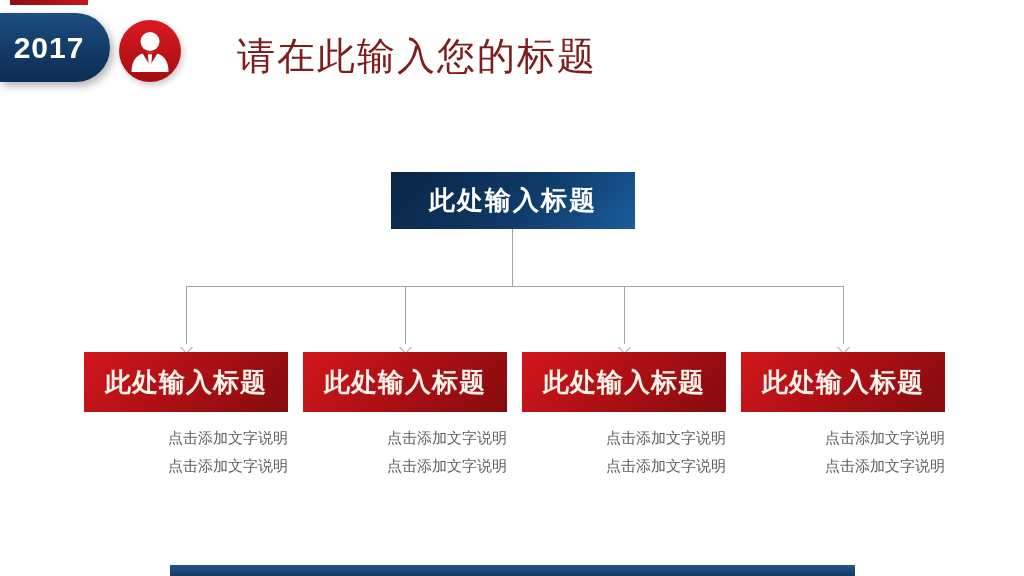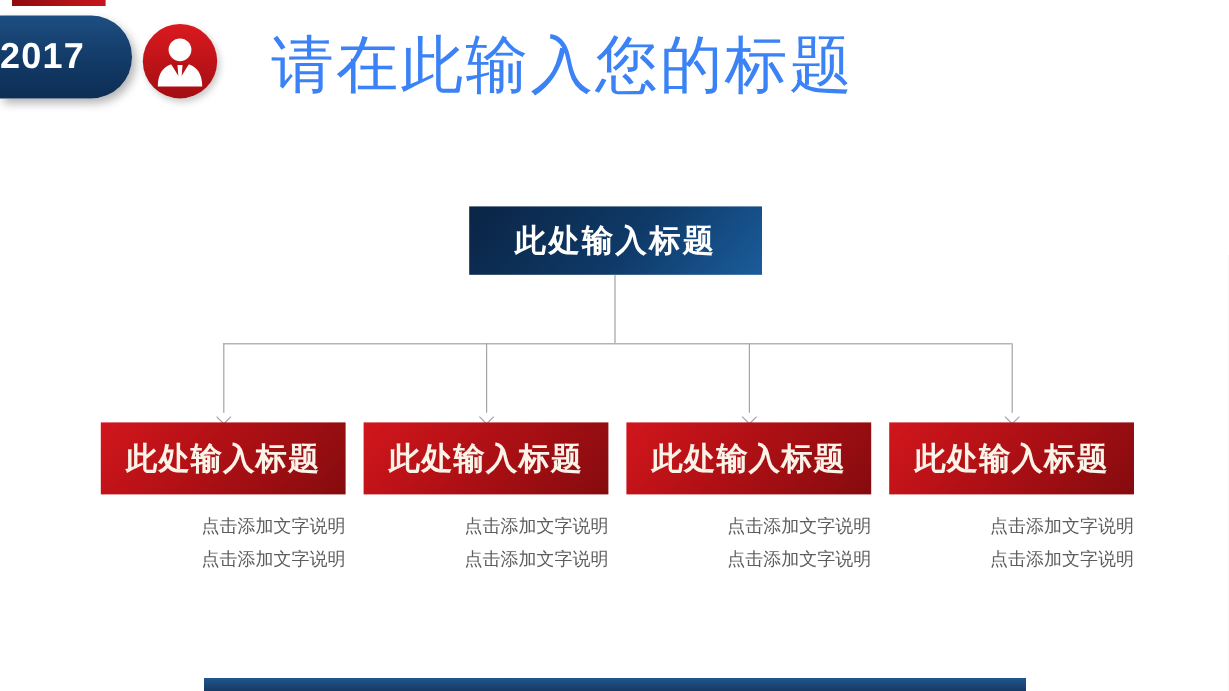--- a/index.html
+++ b/index.html
@@ -14,34 +14,34 @@
   
   .top-accent-bar{
     position:absolute;left:10px;top:0;width:78px;height:5px;
     background:linear-gradient(90deg,#8e0b0e,#c8161b);
   }
   .year-badge{
     position:absolute;left:0;top:13px;width:110px;height:69px;
     border-radius:0 34px 34px 0;
     background:linear-gradient(180deg,#1d4e81 0%,#123a66 55%,#0d2e55 100%);
     box-shadow:3px 4px 8px rgba(0,0,0,.30);
-    display:flex;align-items:center;
+    display:flex;align-items:center;justify-content:center;
     padding-right:12px;box-sizing:border-box;
     color:#ffffff;font-size:30px;font-weight:bold;letter-spacing:1px;
   }
   .avatar-circle{
     position:absolute;left:119px;top:20px;width:62px;height:62px;
     border-radius:50%;
     background:linear-gradient(180deg,#da1a20 0%,#a30d11 100%);
     box-shadow:2px 3px 6px rgba(0,0,0,.22);
   }
   .avatar-circle svg{display:block;width:62px;height:62px;}
   .slide-title{
-    position:absolute;left:226px;top:20px;margin:0;
-    font-size:52px;font-weight:400;color:#3b82f6;letter-spacing:2px;
+    position:absolute;left:226px;top:20px;margin:11px;
+    font-size:38px;font-weight:400;color:#7f1d1d;letter-spacing:2px;
     white-space:nowrap;
   }
   
   .root-box{
     position:absolute;left:391px;top:172px;width:244px;height:57px;
     background:linear-gradient(130deg,#0a2444 0%,#0f3a68 55%,#1a5c9b 100%);
     display:flex;align-items:center;justify-content:center;
     color:#ffffff;font-size:26px;font-weight:bold;letter-spacing:2px;
   }
   .connector{position:absolute;background:#a3a3a3;}

